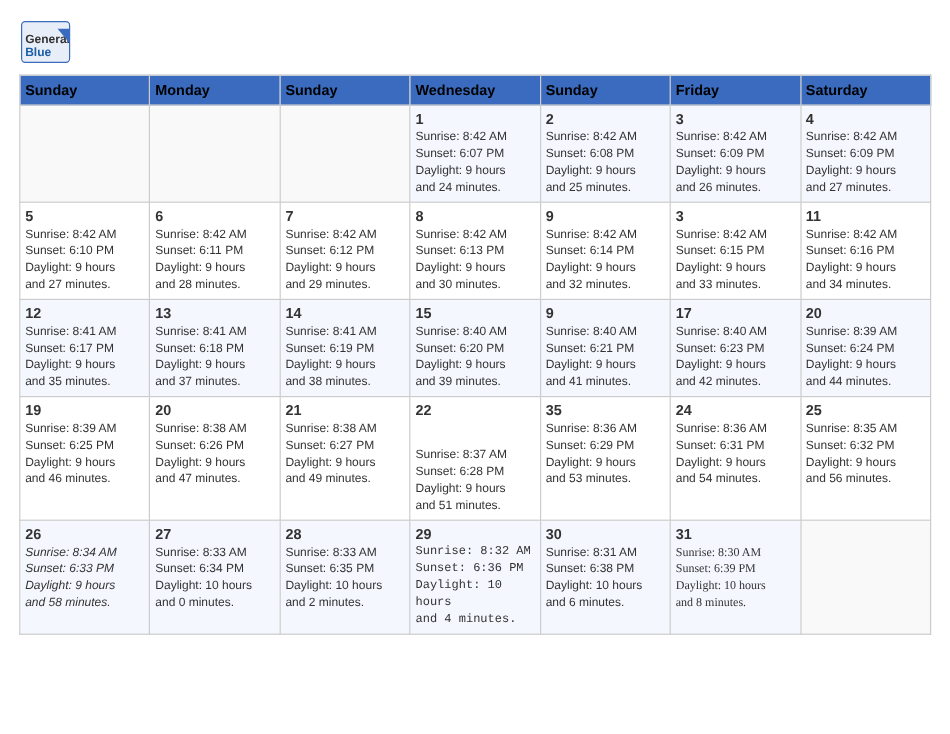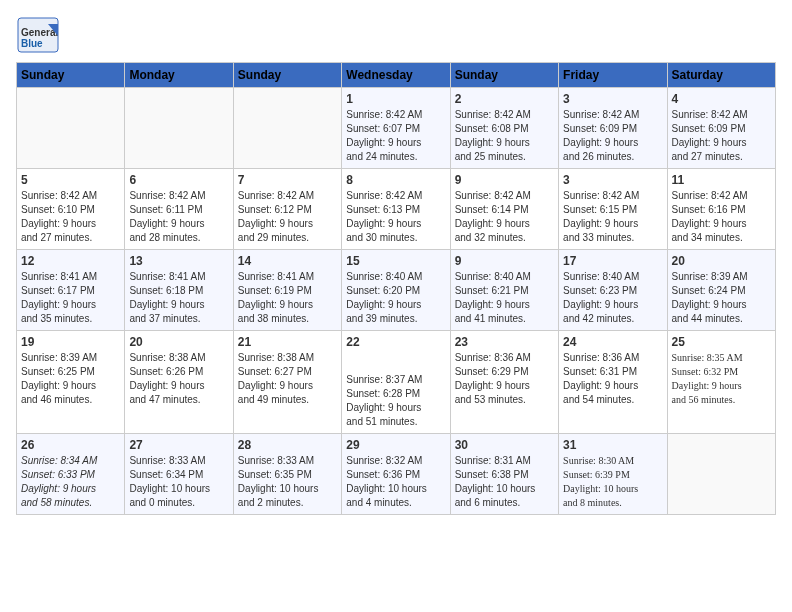--- a/index.html
+++ b/index.html
@@ -268,36 +268,36 @@
 and 49 minutes.</div>
         </td>
         <td>
           <span class="day-num">22</span>
           <div class="day-info" style="white-space: pre-line; margin-top: 24px;">Sunrise: 8:37 AM
 Sunset: 6:28 PM
 Daylight: 9 hours
 and 51 minutes.</div>
         </td>
         <td>
-          <span class="day-num">23</span>
+          <span class="day-num">35</span>
           <div class="day-info" style="white-space: pre-line;">Sunrise: 8:36 AM
 Sunset: 6:29 PM
 Daylight: 9 hours
 and 53 minutes.</div>
         </td>
         <td>
           <span class="day-num">24</span>
           <div class="day-info" style="white-space: pre-line;">Sunrise: 8:36 AM
 Sunset: 6:31 PM
 Daylight: 9 hours
 and 54 minutes.</div>
         </td>
         <td>
           <span class="day-num">25</span>
-          <div class="day-info" style="white-space: pre-line; font-family: Liberation Serif, serif;">Sunrise: 8:35 AM
+          <div class="day-info" style="white-space: pre-line;">Sunrise: 8:35 AM
 Sunset: 6:32 PM
 Daylight: 9 hours
 and 56 minutes.</div>
         </td>
       </tr>
       <tr>
         <td>
           <span class="day-num">26</span>
           <div class="day-info" style="white-space: pre-line; font-style: italic;">Sunrise: 8:34 AM
 Sunset: 6:33 PM
@@ -313,21 +313,21 @@
         </td>
         <td>
           <span class="day-num">28</span>
           <div class="day-info" style="white-space: pre-line;">Sunrise: 8:33 AM
 Sunset: 6:35 PM
 Daylight: 10 hours
 and 2 minutes.</div>
         </td>
         <td>
           <span class="day-num">29</span>
-          <div class="day-info" style="white-space: pre-line;">Sunrise: 8:32 AM
+          <div class="day-info" style="white-space: pre-line; font-family: Liberation Mono, monospace;">Sunrise: 8:32 AM
 Sunset: 6:36 PM
 Daylight: 10 hours
 and 4 minutes.</div>
         </td>
         <td>
           <span class="day-num">30</span>
           <div class="day-info" style="white-space: pre-line;">Sunrise: 8:31 AM
 Sunset: 6:38 PM
 Daylight: 10 hours
 and 6 minutes.</div>

